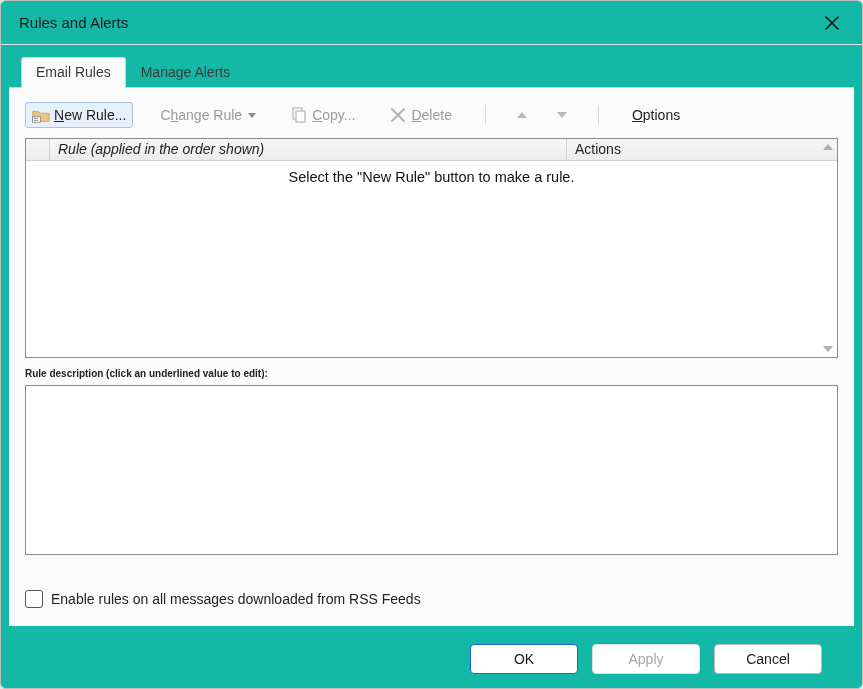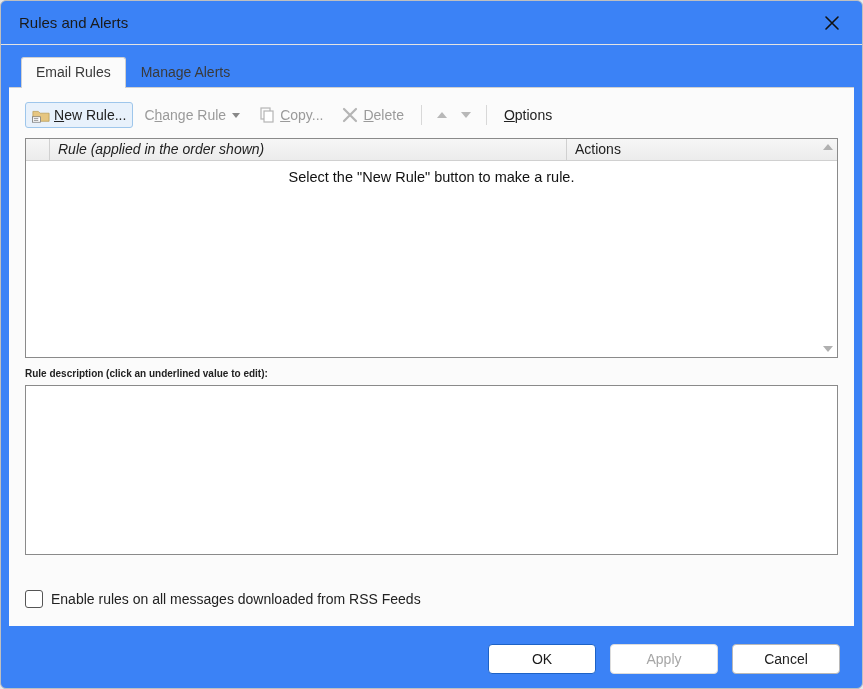--- a/index.html
+++ b/index.html
@@ -1,19 +1,19 @@
 <!DOCTYPE html>
 <html><head>
   <meta charset="utf-8">
   <style>
     * { box-sizing: border-box; margin: 0; padding: 0; font-family: "Segoe UI", Tahoma, sans-serif; }
     html, body { width: 863px; height: 689px; background: #e8e8e8; }
     .window {
       width: 863px; height: 689px;
-      background: #3b82f6;
+      background: #14b8a6;
       border: 1px solid #bfbfbf;
       border-radius: 6px;
       display: flex; flex-direction: column;
       position: relative;
     }
     .titlebar {
       height: 44px;
       display: flex; align-items: center;
       padding: 0 14px 0 18px;
       border-bottom: 1px solid #e3e3e3;
@@ -64,21 +64,21 @@
       flex: 1;
       background: #fbfbfb;
       margin: 0 8px 8px 8px;
       padding: 12px 16px 16px 16px;
       display: flex; flex-direction: column;
       min-height: 0;
     }
 
     .toolbar {
       display: flex; align-items: center;
-      gap: 4px;
+      gap: 20px;
       padding: 2px 0 10px 0;
       font-size: 14px;
     }
     .tbtn {
       display: flex; align-items: center; gap: 4px;
       padding: 3px 6px;
       border: 1px solid transparent;
       border-radius: 3px;
       cursor: pointer;
       color: #222;
@@ -156,21 +156,21 @@
       width: 18px; height: 18px;
       border: 1.4px solid #555;
       border-radius: 3px;
       background: #fff;
       display: inline-block;
     }
 
     .button-row {
       display: flex; gap: 14px;
       justify-content: flex-end;
-      padding: 10px 22px 14px 0;
+      padding: 10px 40px 14px 0;
     }
     .btn {
       min-width: 108px; height: 30px;
       border: 1px solid #b8b8b8;
       border-radius: 4px;
       background: #fff;
       font-size: 14px;
       color: #222;
       display: flex; align-items: center; justify-content: center;
       cursor: pointer;

